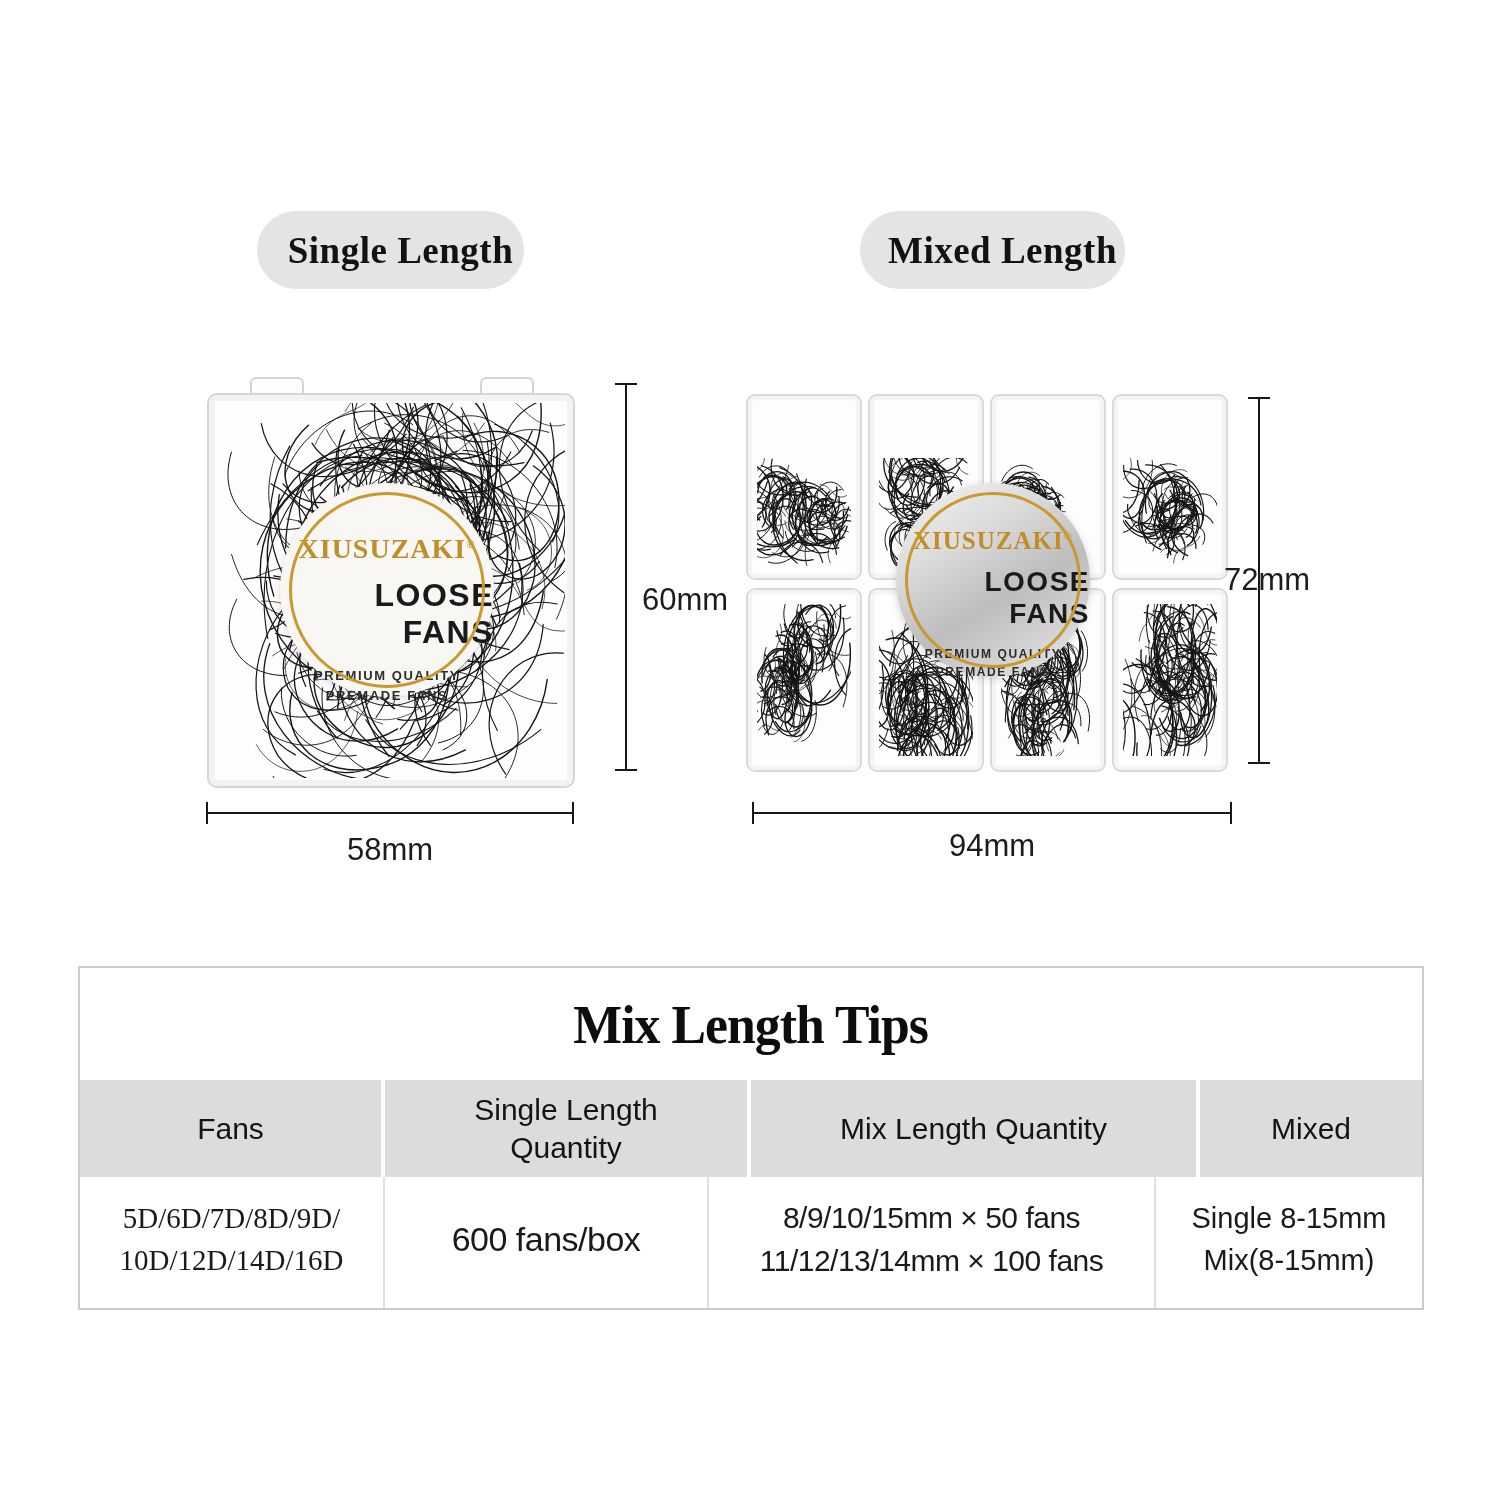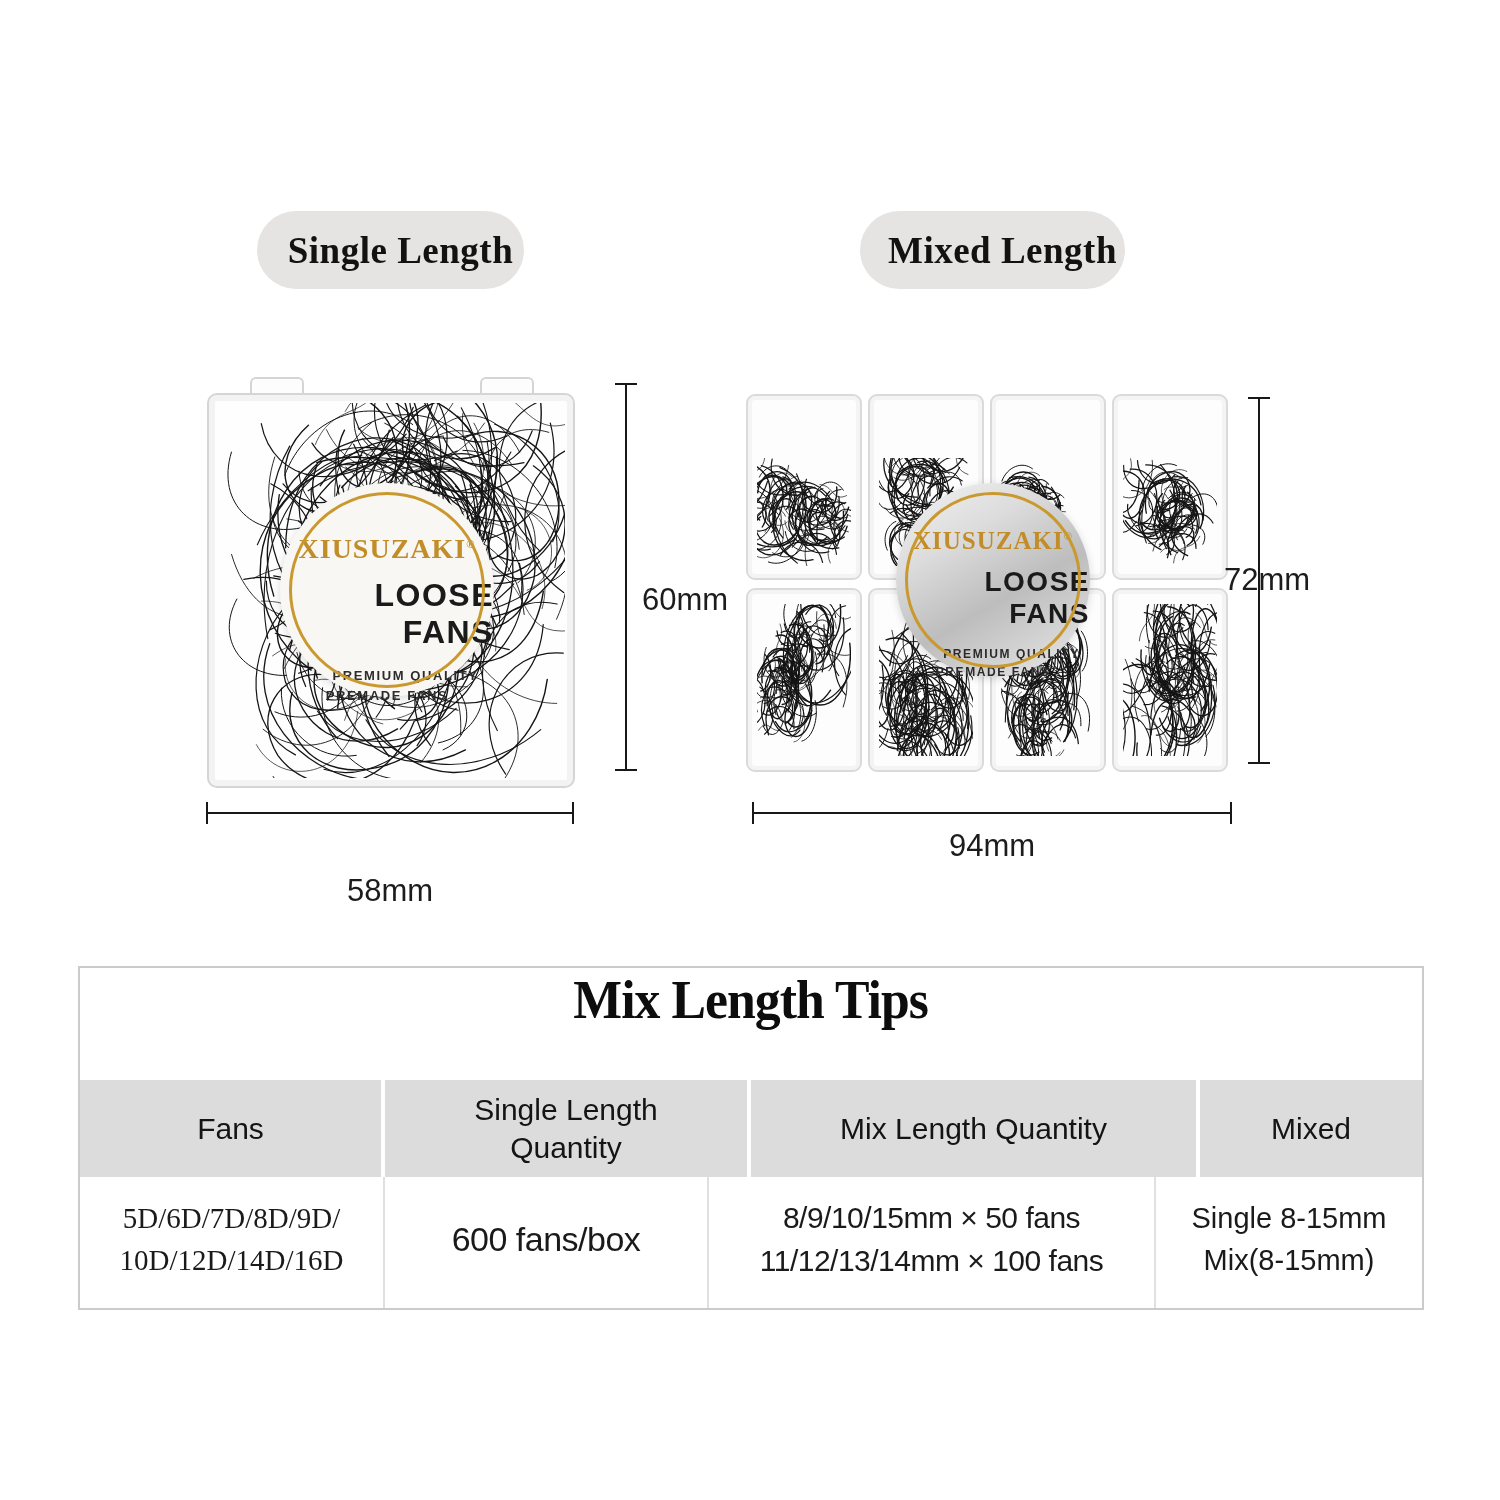--- a/index.html
+++ b/index.html
@@ -42,40 +42,40 @@
                     color: #c28d28; letter-spacing: 1px; }
   .sticker-white  .brand { margin-top: 50px; font-size: 28px; }
   .sticker-silver .brand { margin-top: 44px; font-size: 25px; }
   .sticker .brand sup { font-size: 11px; }
   .sticker .product { font-weight: 700; color: #1a1a1a; letter-spacing: 1.5px; }
   .sticker-white  .product { font-size: 32px; margin-top: 12px; }
   .sticker-silver .product { font-size: 28px; margin-top: 11px; }
   .sticker .tag { font-size: 13px; font-weight: 700; letter-spacing: 1.6px;
                   color: #2b2b2b; line-height: 1.5; }
   .sticker-silver .tag { font-size: 12px; }
-  .sticker .tag1 { margin-top: 15px; padding-left: 37px; }
+  .sticker .tag1 { margin-top: 15px; }
 
   
   .comp { position: absolute; width: 116px; background: #fdfdfd; border: 2px solid #dadada;
           border-radius: 9px; box-shadow: inset 0 0 0 4px rgba(236,236,236,.5); }
   .comp .tangle { left: 9px; right: 9px; }
   .comp-top .tangle { top: 62px; bottom: 12px; }
   .comp-bottom .tangle { top: 14px; bottom: 14px; }
 
   
   .vline, .hline, .cap-h, .cap-v { position: absolute; background: #181818; }
   .vline { width: 2px; } .hline { height: 2px; }
   .cap-h { width: 22px; height: 2px; } .cap-v { width: 2px; height: 22px; }
   .dim-label { position: absolute; font-size: 31px; color: #1c1c1c; white-space: nowrap; }
   .dim-label.center { text-align: center; }
 
   
   .tips-table { position: absolute; left: 78px; top: 966px; width: 1346px;
                 background: #fff; border: 2px solid #cbcbcb; }
-  .tips-title { height: 112px; display: flex; justify-content: center; border-radius: 10px; }
+  .tips-title { height: 112px; display: flex; align-items: center; justify-content: center; border-radius: 10px; }
   .tips-title span { font-family: "Liberation Serif", serif; font-weight: 700; font-size: 55px;
                      color: #0d0d0d; transform: scaleX(.94); letter-spacing: -1px; }
   .tips-header { display: flex; gap: 4px; height: 97px; background: #fff; }
   .th { background: #dcdcdc; display: flex; align-items: center; justify-content: center;
         font-size: 30px; color: #141414; line-height: 1.25; text-align: center; }
   .th-1 { width: 301px; } .th-2 { width: 362px; } .th-3 { width: 445px; } .th-4 { flex: 1; }
   .th-2 span { display: inline-block; max-width: 230px; }
   .tips-row { display: flex; }
   .td { display: flex; flex-direction: column; align-items: center; justify-content: center;
         padding: 20px 6px 26px; color: #1a1a1a; line-height: 1.42; text-align: center; }
@@ -153,21 +153,21 @@
   </div>
 
   <div class="vline" style="left:625px;top:384px;height:386px"></div>
   <div class="cap-h" style="left:615px;top:383px"></div>
   <div class="cap-h" style="left:615px;top:769px"></div>
   <div class="dim-label" style="left:642px;top:582px">60mm</div>
 
   <div class="hline" style="left:207px;top:812px;width:366px"></div>
   <div class="cap-v" style="left:206px;top:802px"></div>
   <div class="cap-v" style="left:572px;top:802px"></div>
-  <div class="dim-label center" style="left:207px;top:873px;width:366px">58mm</div>
+  <div class="dim-label center" style="left:207px;top:832px;width:366px">58mm</div>
 
   <div class="comp comp-top" style="left:746px;top:394px;height:186px">
       <div class="tangle">
         <svg viewBox="0 0 100 100" preserveAspectRatio="none">
           <use href="#tangle" xlink:href="#tangle" transform="rotate(326 50 50) translate(-3 -13) scale(0.69)"></use>
           <use href="#tangle" xlink:href="#tangle" transform="rotate(273 50 50) translate(-8 -2) scale(1.03)"></use>
           <use href="#tangle" xlink:href="#tangle" transform="rotate(122 50 50) translate(13 24) scale(1.12)"></use>
           <use href="#tangle" xlink:href="#tangle" transform="rotate(187 50 50) translate(-3 5) scale(0.82)"></use>
           <use href="#tangle" xlink:href="#tangle" transform="rotate(210 50 50) translate(-5 23) scale(0.62)"></use>
         </svg>

